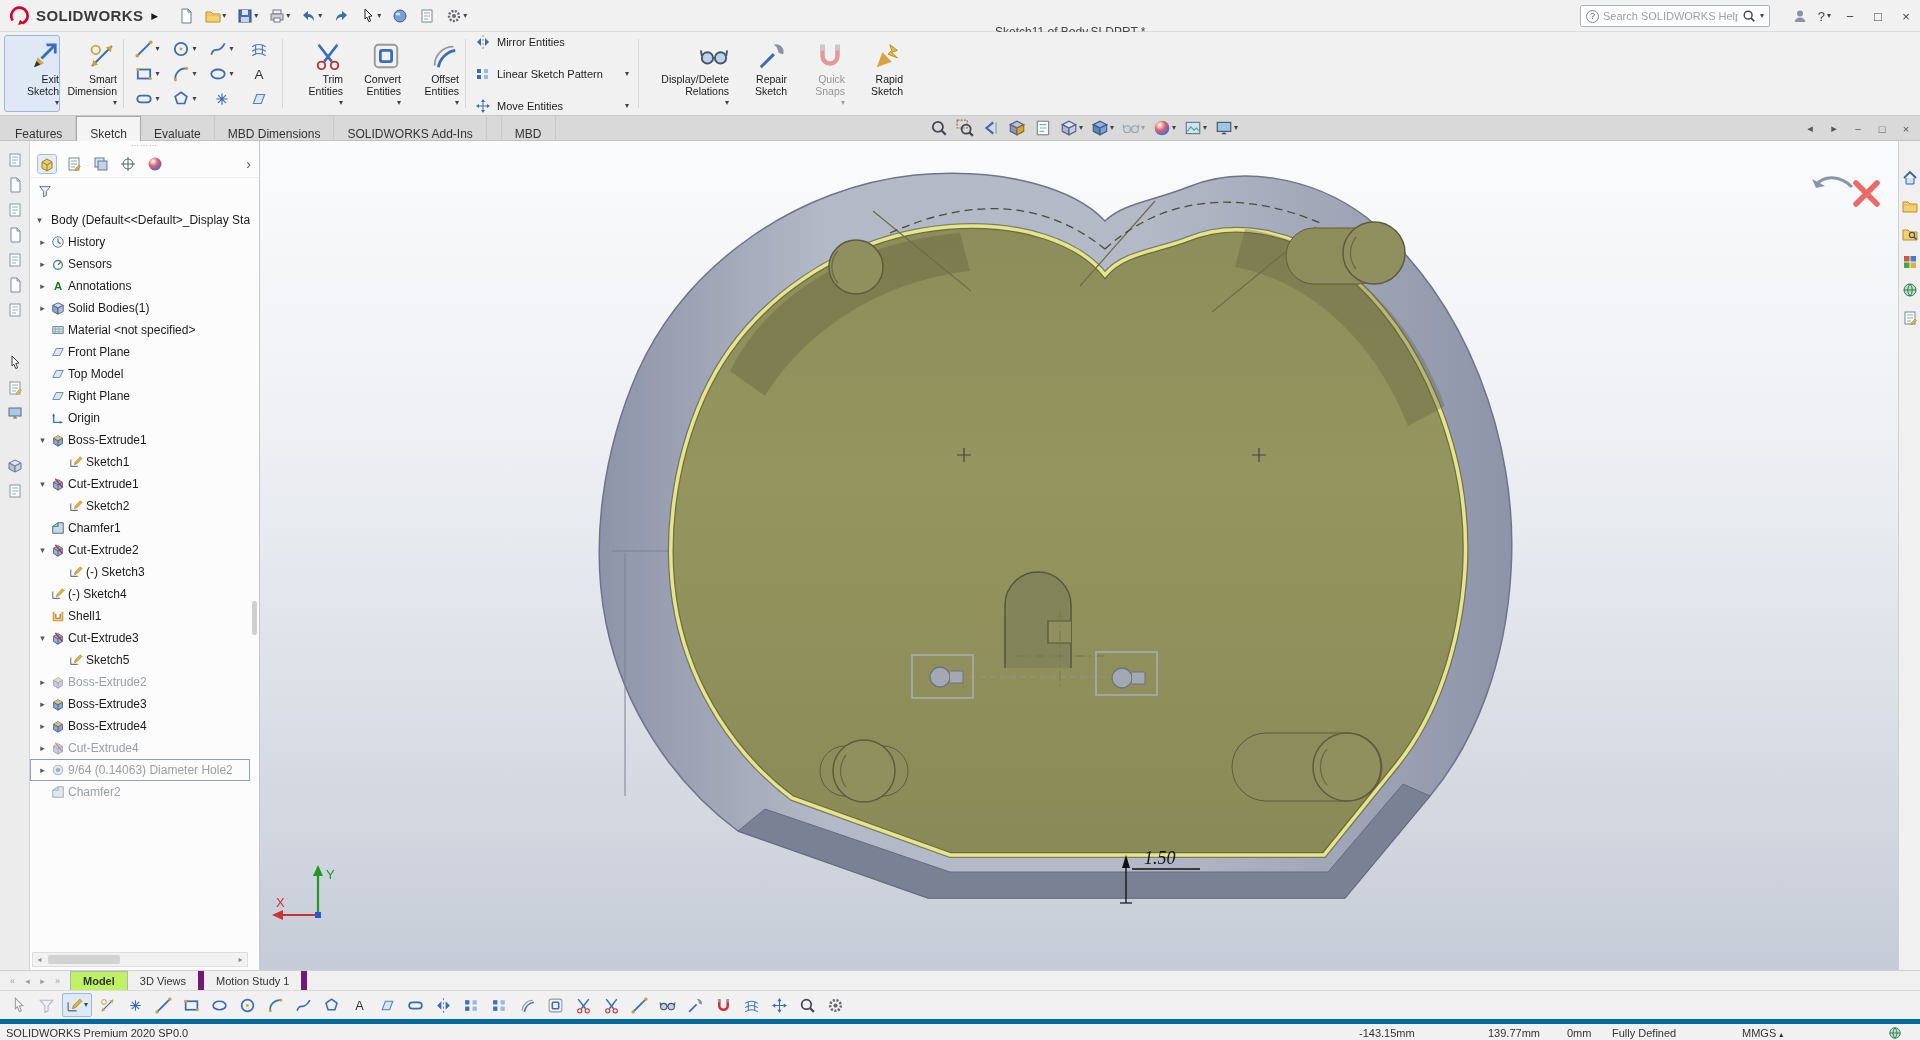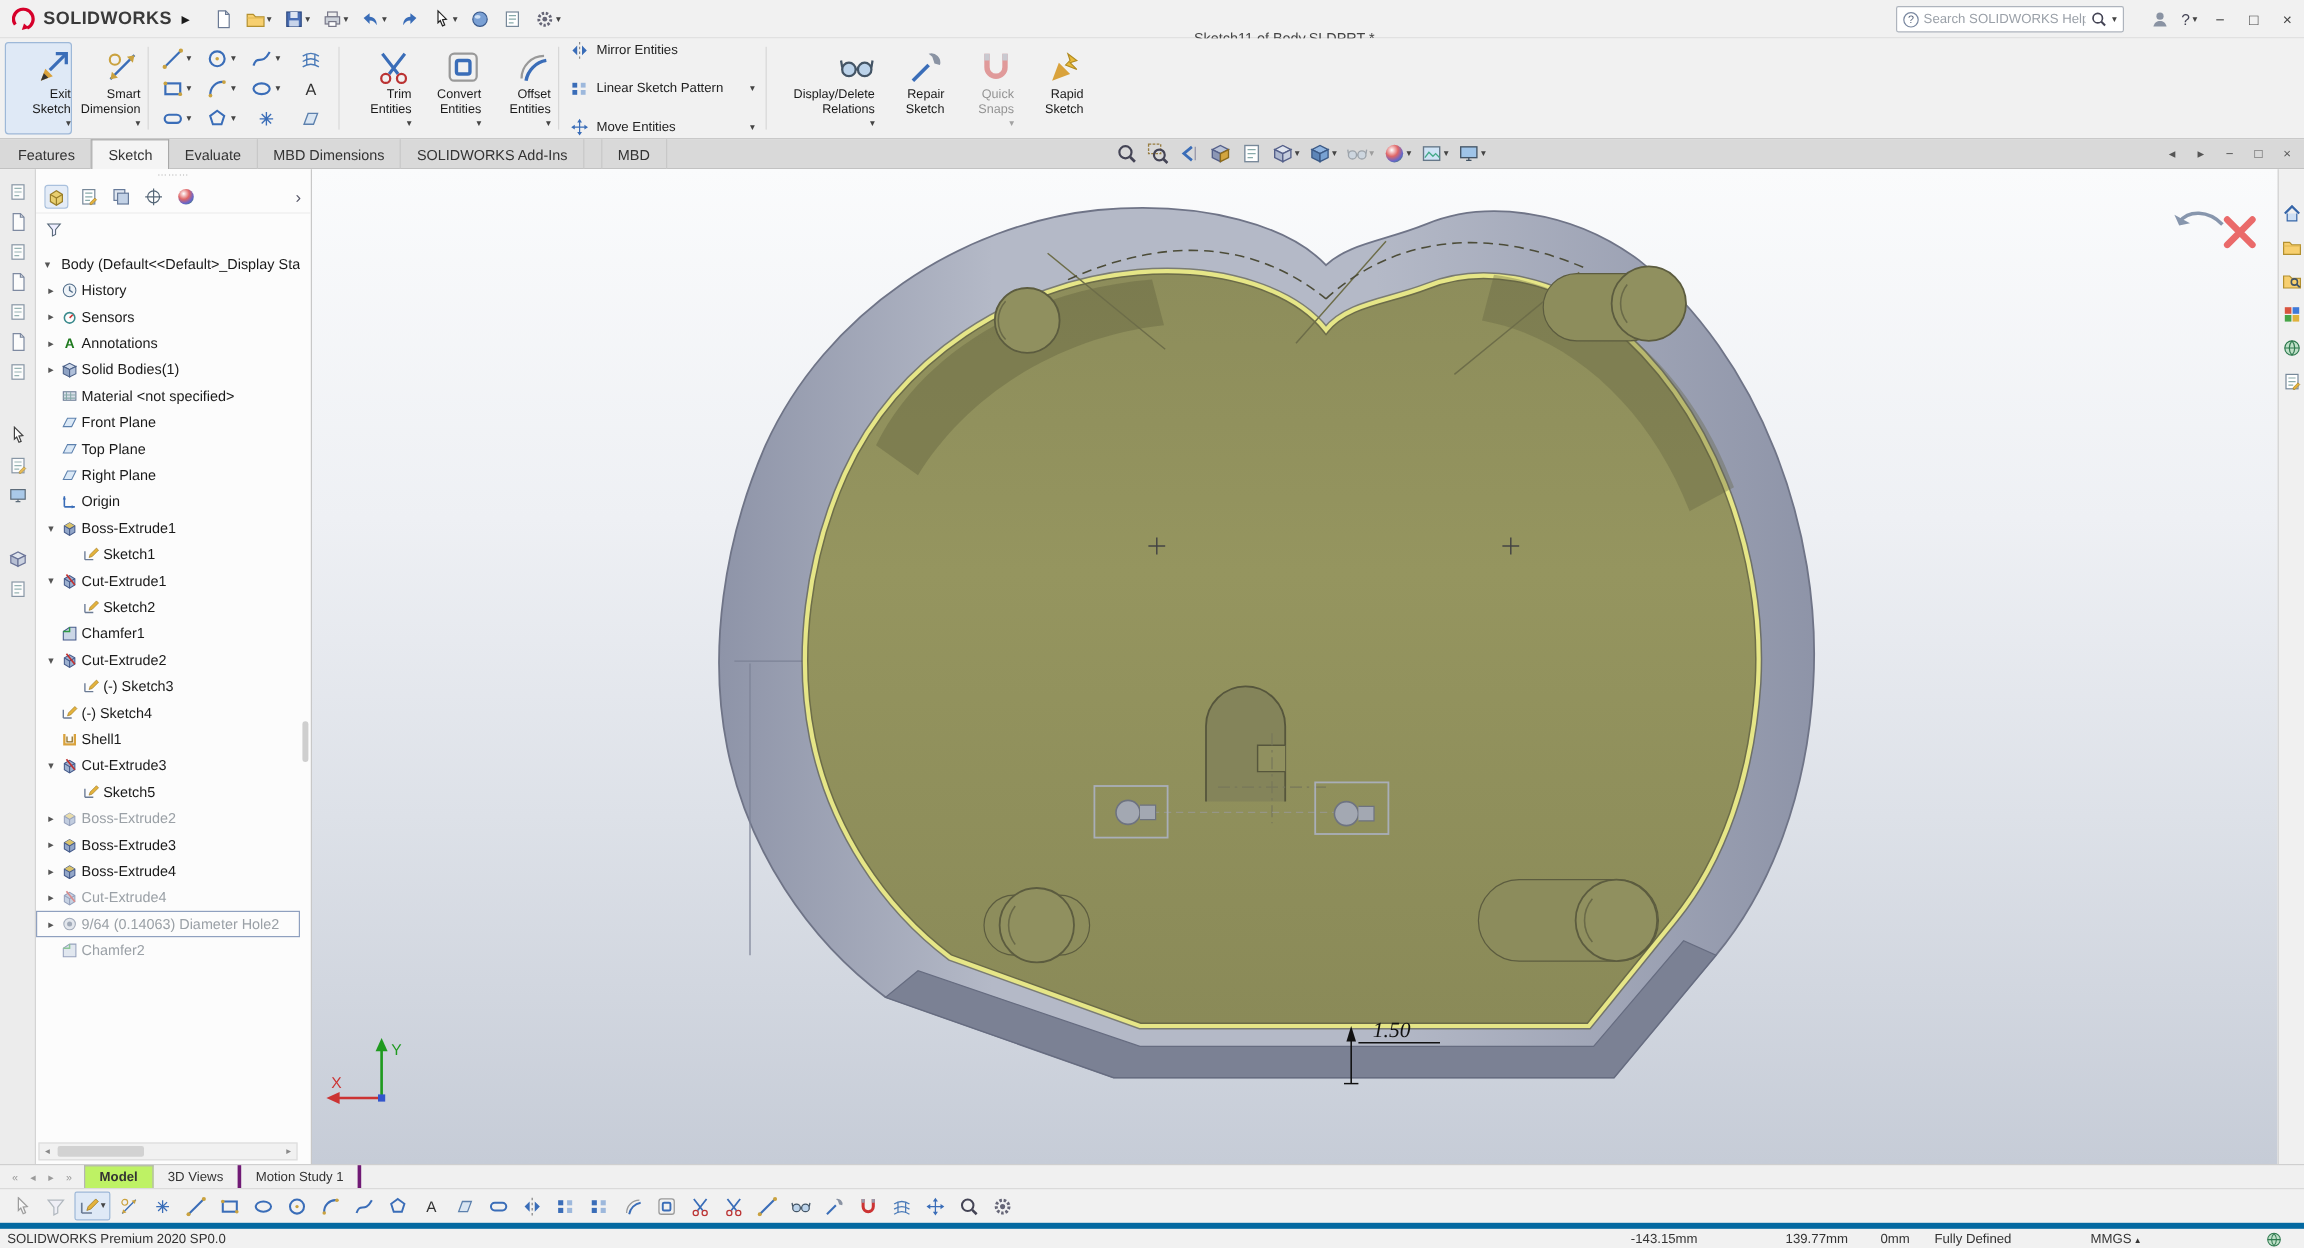--- a/index.html
+++ b/index.html
@@ -38,21 +38,21 @@
 .vsep{width:1px;background:#d7d7d7;margin:4px 3px}
 .entity-grid{display:grid;grid-template-columns:repeat(4,37px);grid-auto-rows:25px;align-content:center}
 .ent-cell{display:flex;align-items:center;justify-content:center;gap:2px}
 .stack{display:flex;flex-direction:column;justify-content:center;gap:14px;width:162px}
 .row-tool{display:flex;align-items:center;gap:6px;padding:1px 4px}
 .rl{font-size:11px;white-space:nowrap}
 .row-tool .caret{margin-left:auto}
 
 #tabsrow{position:absolute;left:0;top:116px;width:1920px;height:25px;background:#d9d9d9;border-bottom:1px solid #c2c2c2}
 .cmdtabs{display:flex;height:25px;align-items:stretch;padding-left:2px}
-.ctab{padding:0 13px;display:flex;align-items:center;font-size:12px;color:#333;border-right:1px solid #c8c8c8}
+.ctab{padding:0 13px;display:flex;align-items:flex-end;font-size:12px;color:#333;border-right:1px solid #c8c8c8}
 .ctab.active{background:#f4f4f4;border:1px solid #a8a8a8;border-bottom:none}
 .ctab.gapped{margin-left:14px;border-left:1px solid #c8c8c8}
 .headsup{position:absolute;left:928px;top:1px;display:flex;align-items:center;gap:4px}
 .hu-btn{display:flex;align-items:center;gap:1px;padding:2px 2px}
 .hu-btn.grayed{opacity:.4}
 .docctl{position:absolute;right:2px;top:0;height:25px;display:flex;align-items:center}
 .dc-btn{width:24px;height:22px;display:flex;align-items:center;justify-content:center;color:#555;font-size:11px}
 
 #main{position:absolute;left:0;top:141px;width:1920px;height:829px;background:#fff}
 #leftdock{position:absolute;left:0;top:0;width:30px;height:829px;background:#ececec;border-right:1px solid #d4d4d4;display:flex;flex-direction:column;align-items:center;padding-top:10px;gap:7px}
@@ -81,21 +81,21 @@
 .ft-hscroll .thumb{position:absolute;left:2px;top:2px;height:9px;width:72px;background:#d2d2d2;border-radius:2px}
 #viewport{position:absolute;left:260px;top:0;width:1638px;height:829px;background:linear-gradient(180deg,#fafbfc 0%,#eef0f4 35%,#dde1e8 65%,#c6ccd7 100%)}
 #scene{position:absolute;inset:0;width:100%;height:100%}
 #taskpane{position:absolute;right:0;top:0;width:22px;height:829px;background:#f0f0f0;border-left:1px solid #d0d0d0;display:flex;flex-direction:column;align-items:center;padding-top:28px;gap:10px}
 .tp-btn{width:18px;height:18px;display:flex;align-items:center;justify-content:center}
 
 #bottomtabs{position:absolute;left:0;top:970px;width:1920px;height:20px;background:#f0f0f0;border-top:1px solid #cfcfcf;display:flex;align-items:stretch;font-size:11px}
 .bt-nav{display:flex;align-items:center;gap:2px;padding:0 6px;color:#9a9a9a}
 .bt-nav .dc-btn{width:13px;font-size:9px;color:#9a9a9a}
 .btabs{display:flex;align-items:stretch}
-.btab{padding:0 12px;display:flex;align-items:center;border-right:3px solid #701a75;color:#333}
+.btab{padding:0 12px;display:flex;align-items:center;border-right:6px solid #701a75;color:#333}
 .btab.active{background:#bef264;border:1px solid #b5b5b5;border-bottom:none;font-weight:bold}
 #sketchbar{position:absolute;left:0;top:990px;width:1920px;height:29px;background:#f1f1f1;border-top:1px solid #dadada;display:flex;align-items:center;gap:3px;padding:0 6px}
 .sk-btn{height:24px;display:flex;align-items:center;justify-content:center;gap:1px;border-radius:2px;border:1px solid transparent;padding:0 3px}
 .sk-btn svg{width:17px;height:17px}
 .sk-btn.active{background:#dfe9f6;border-color:#9db8d8}
 .sk-btn.grayed{opacity:.4}
 #statusbar{position:absolute;left:0;top:1019px;width:1920px;height:21px;background:#f1f1f1;border-top:5px solid #0369a1;font-size:11px;color:#333}
 .sb-left{position:absolute;left:6px;top:3px}
 .sb-x{position:absolute;left:1359px;top:3px}
 .sb-y{position:absolute;left:1488px;top:3px}
@@ -1003,21 +1003,21 @@
               </svg>
               <span class="tl">Front Plane</span>
             </div>
 
             <div class="trow">
               <span class="ind" style="width: 0px;"></span>
               <span class="arr"></span>
               <svg class="ic14">
                 <use href="#sym-plane"></use>
               </svg>
-              <span class="tl">Top Plane</span>
+              <span class="tl">Top Model</span>
             </div>
 
             <div class="trow">
               <span class="ind" style="width: 0px;"></span>
               <span class="arr"></span>
               <svg class="ic14">
                 <use href="#sym-plane"></use>
               </svg>
               <span class="tl">Right Plane</span>
             </div>

